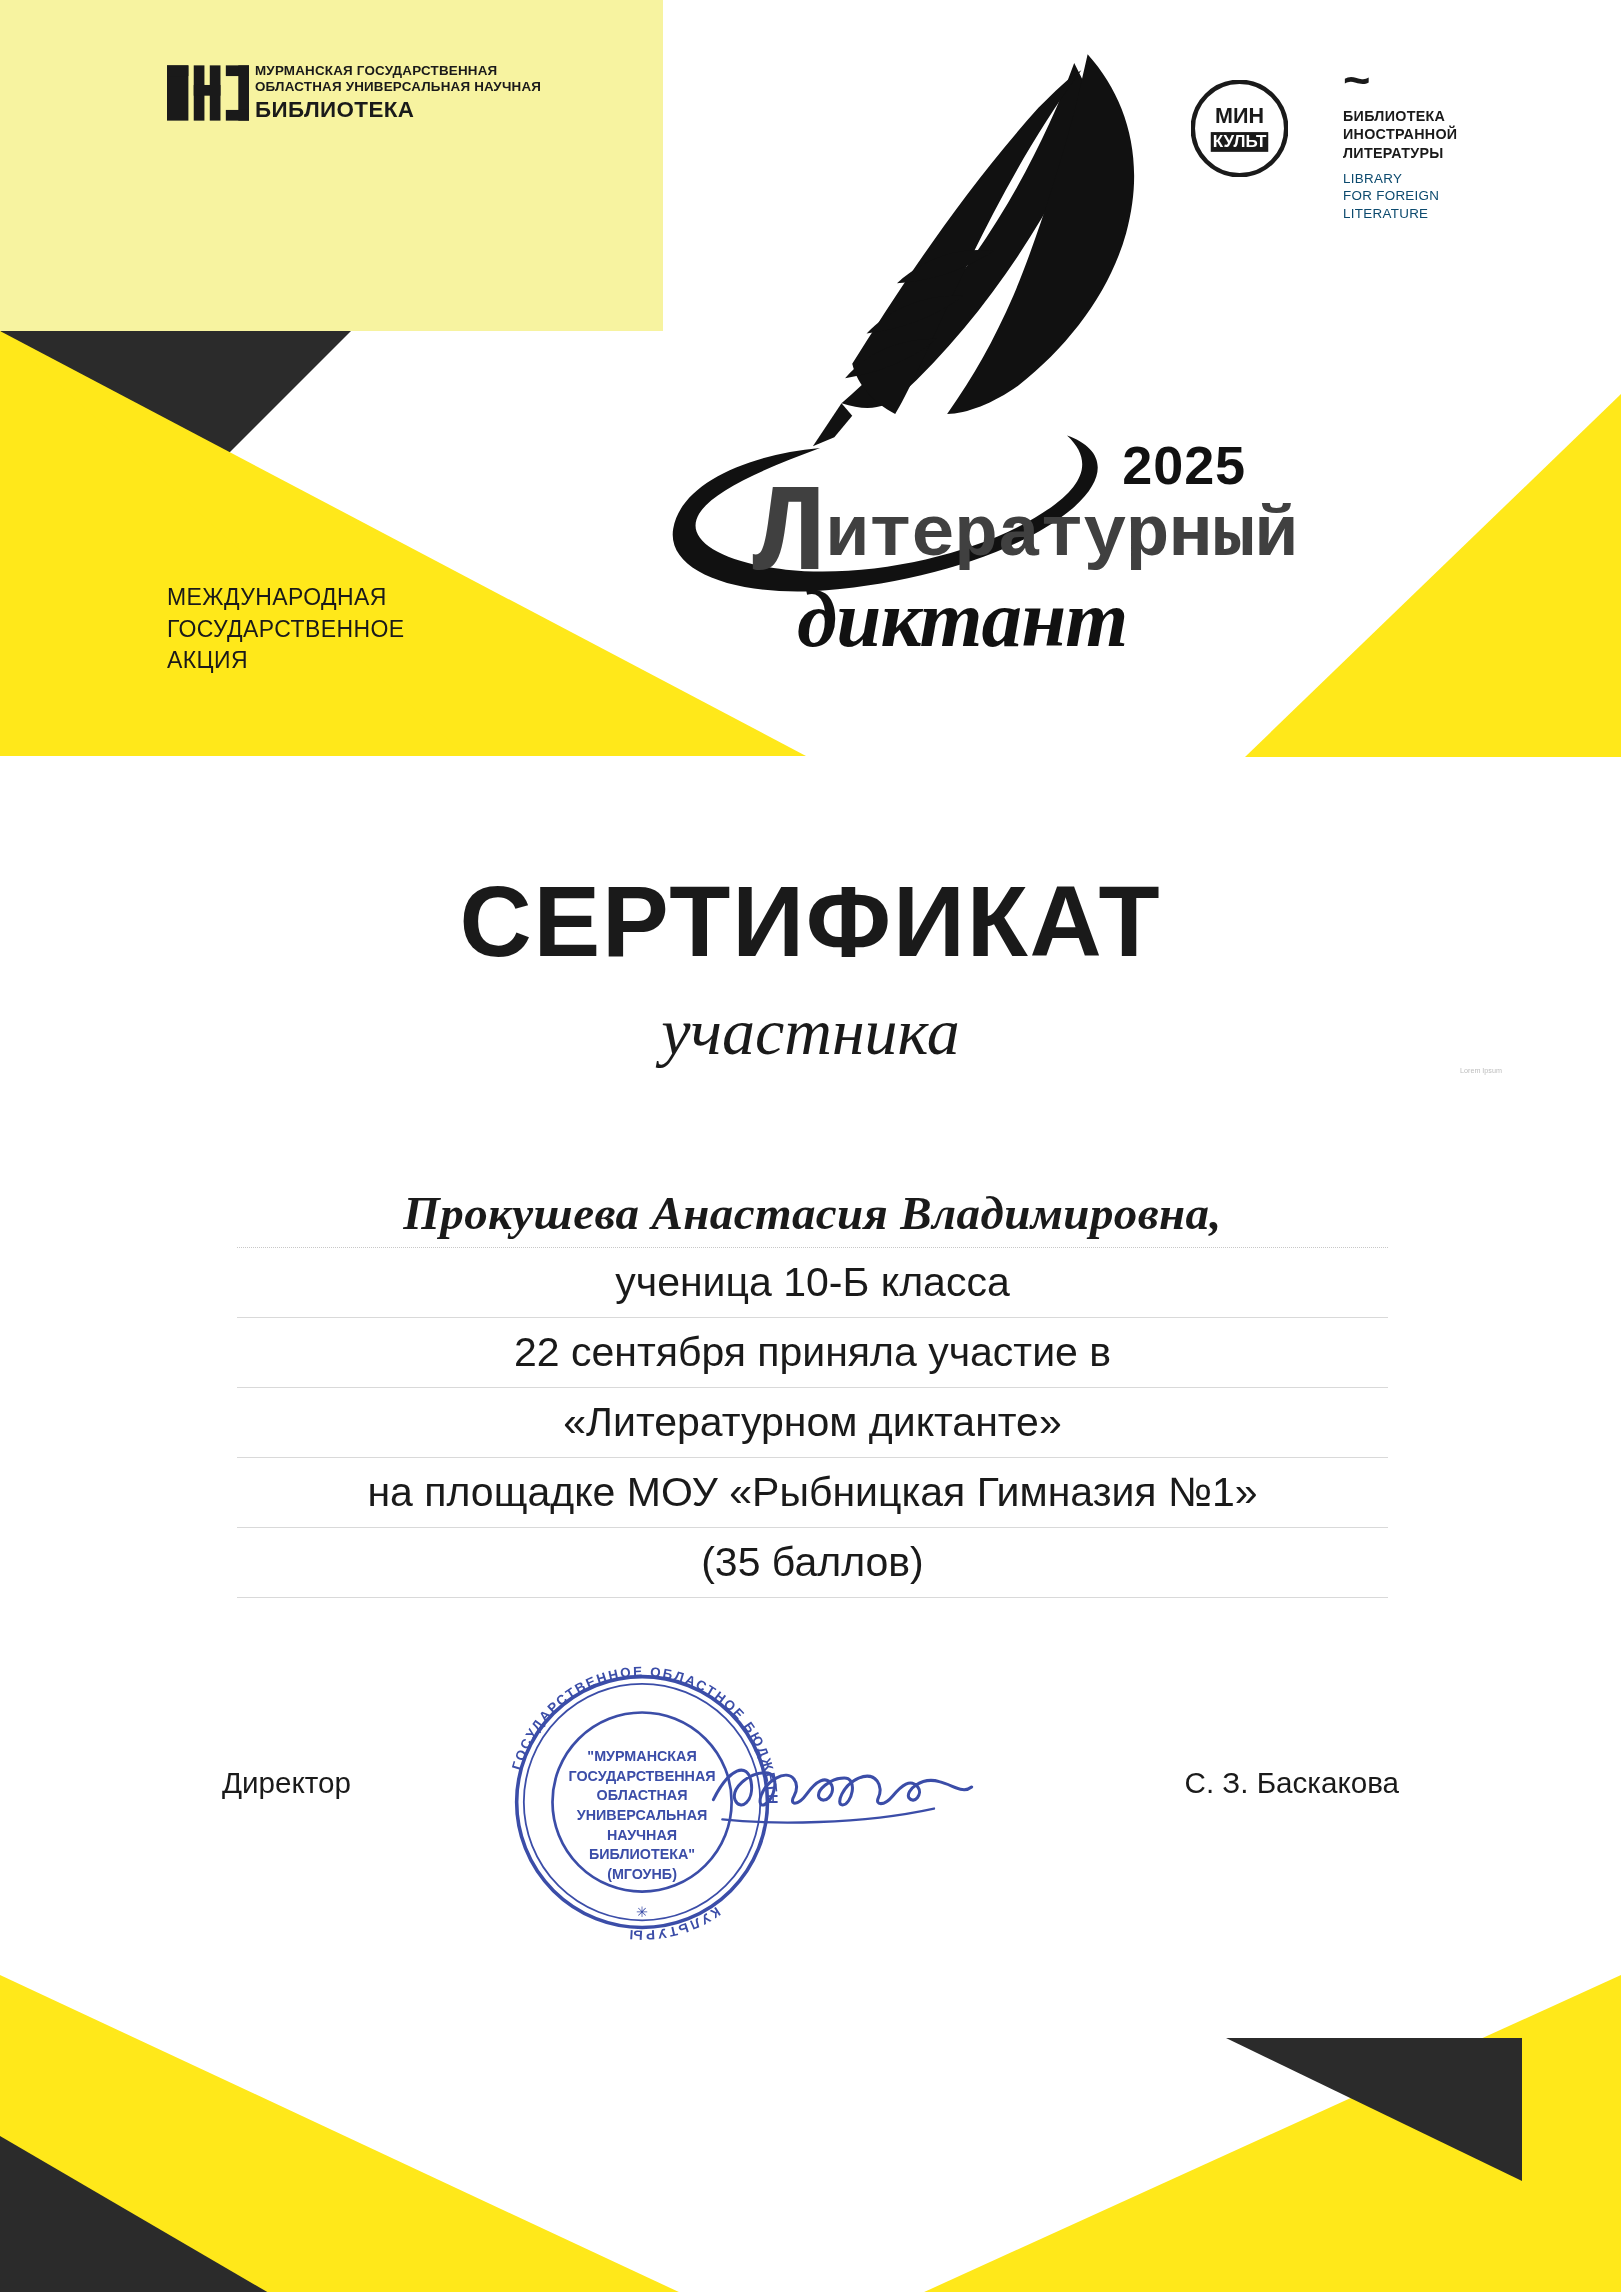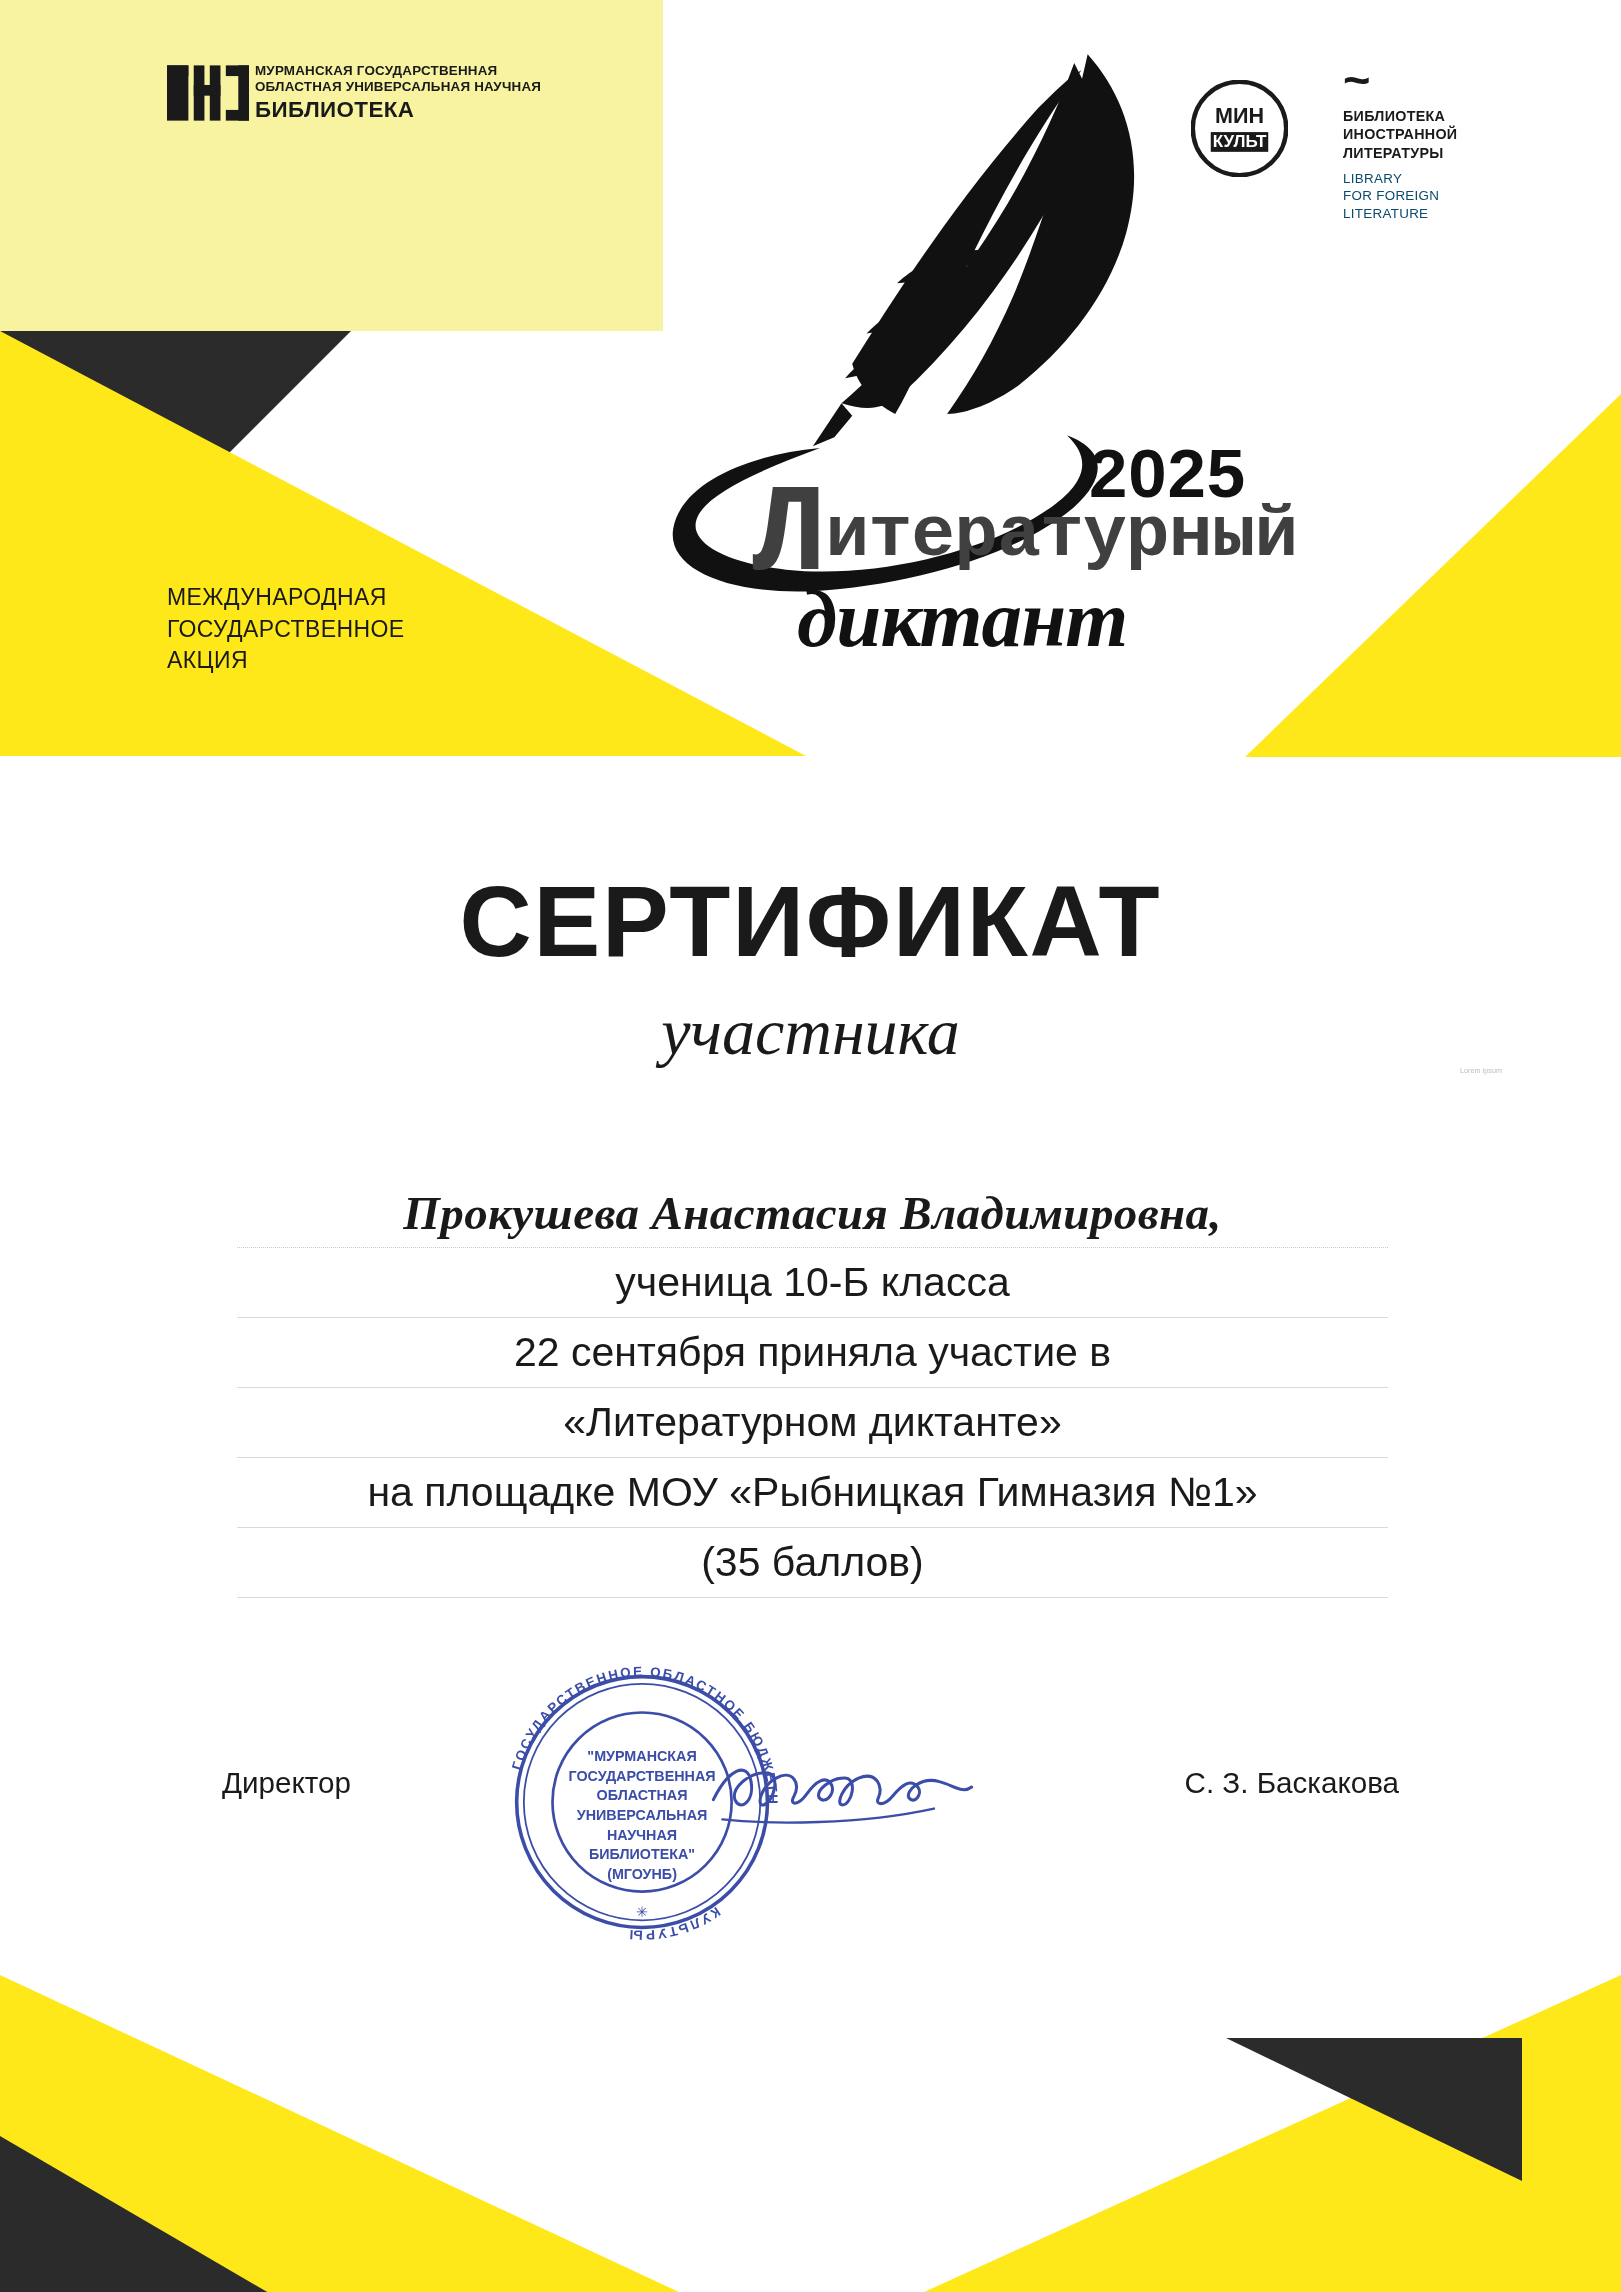--- a/index.html
+++ b/index.html
@@ -129,21 +129,21 @@
 
   
   .emblem {
     position: absolute;
     left: 573px; top: 27px;
     width: 716px; height: 645px;
   }
   .emblem-year {
     position: absolute;
     right: 43px; top: 407px;
-    font-size: 69px; font-weight: bold; color: #111; letter-spacing: 0.9px;
+    font-size: 54px; font-weight: bold; color: #111; letter-spacing: 0.9px;
   }
   .emblem-word-1 {
     position: absolute;
     left: 179px; top: 466px;
     font-size: 73px; font-weight: bold; color: #404040;
     font-family: Liberation Mono, monospace;
     letter-spacing: -0.9px;
   }
   .emblem-word-1 .big-l {
     font-size: 124px; line-height: .7; vertical-align: -14.3px;

